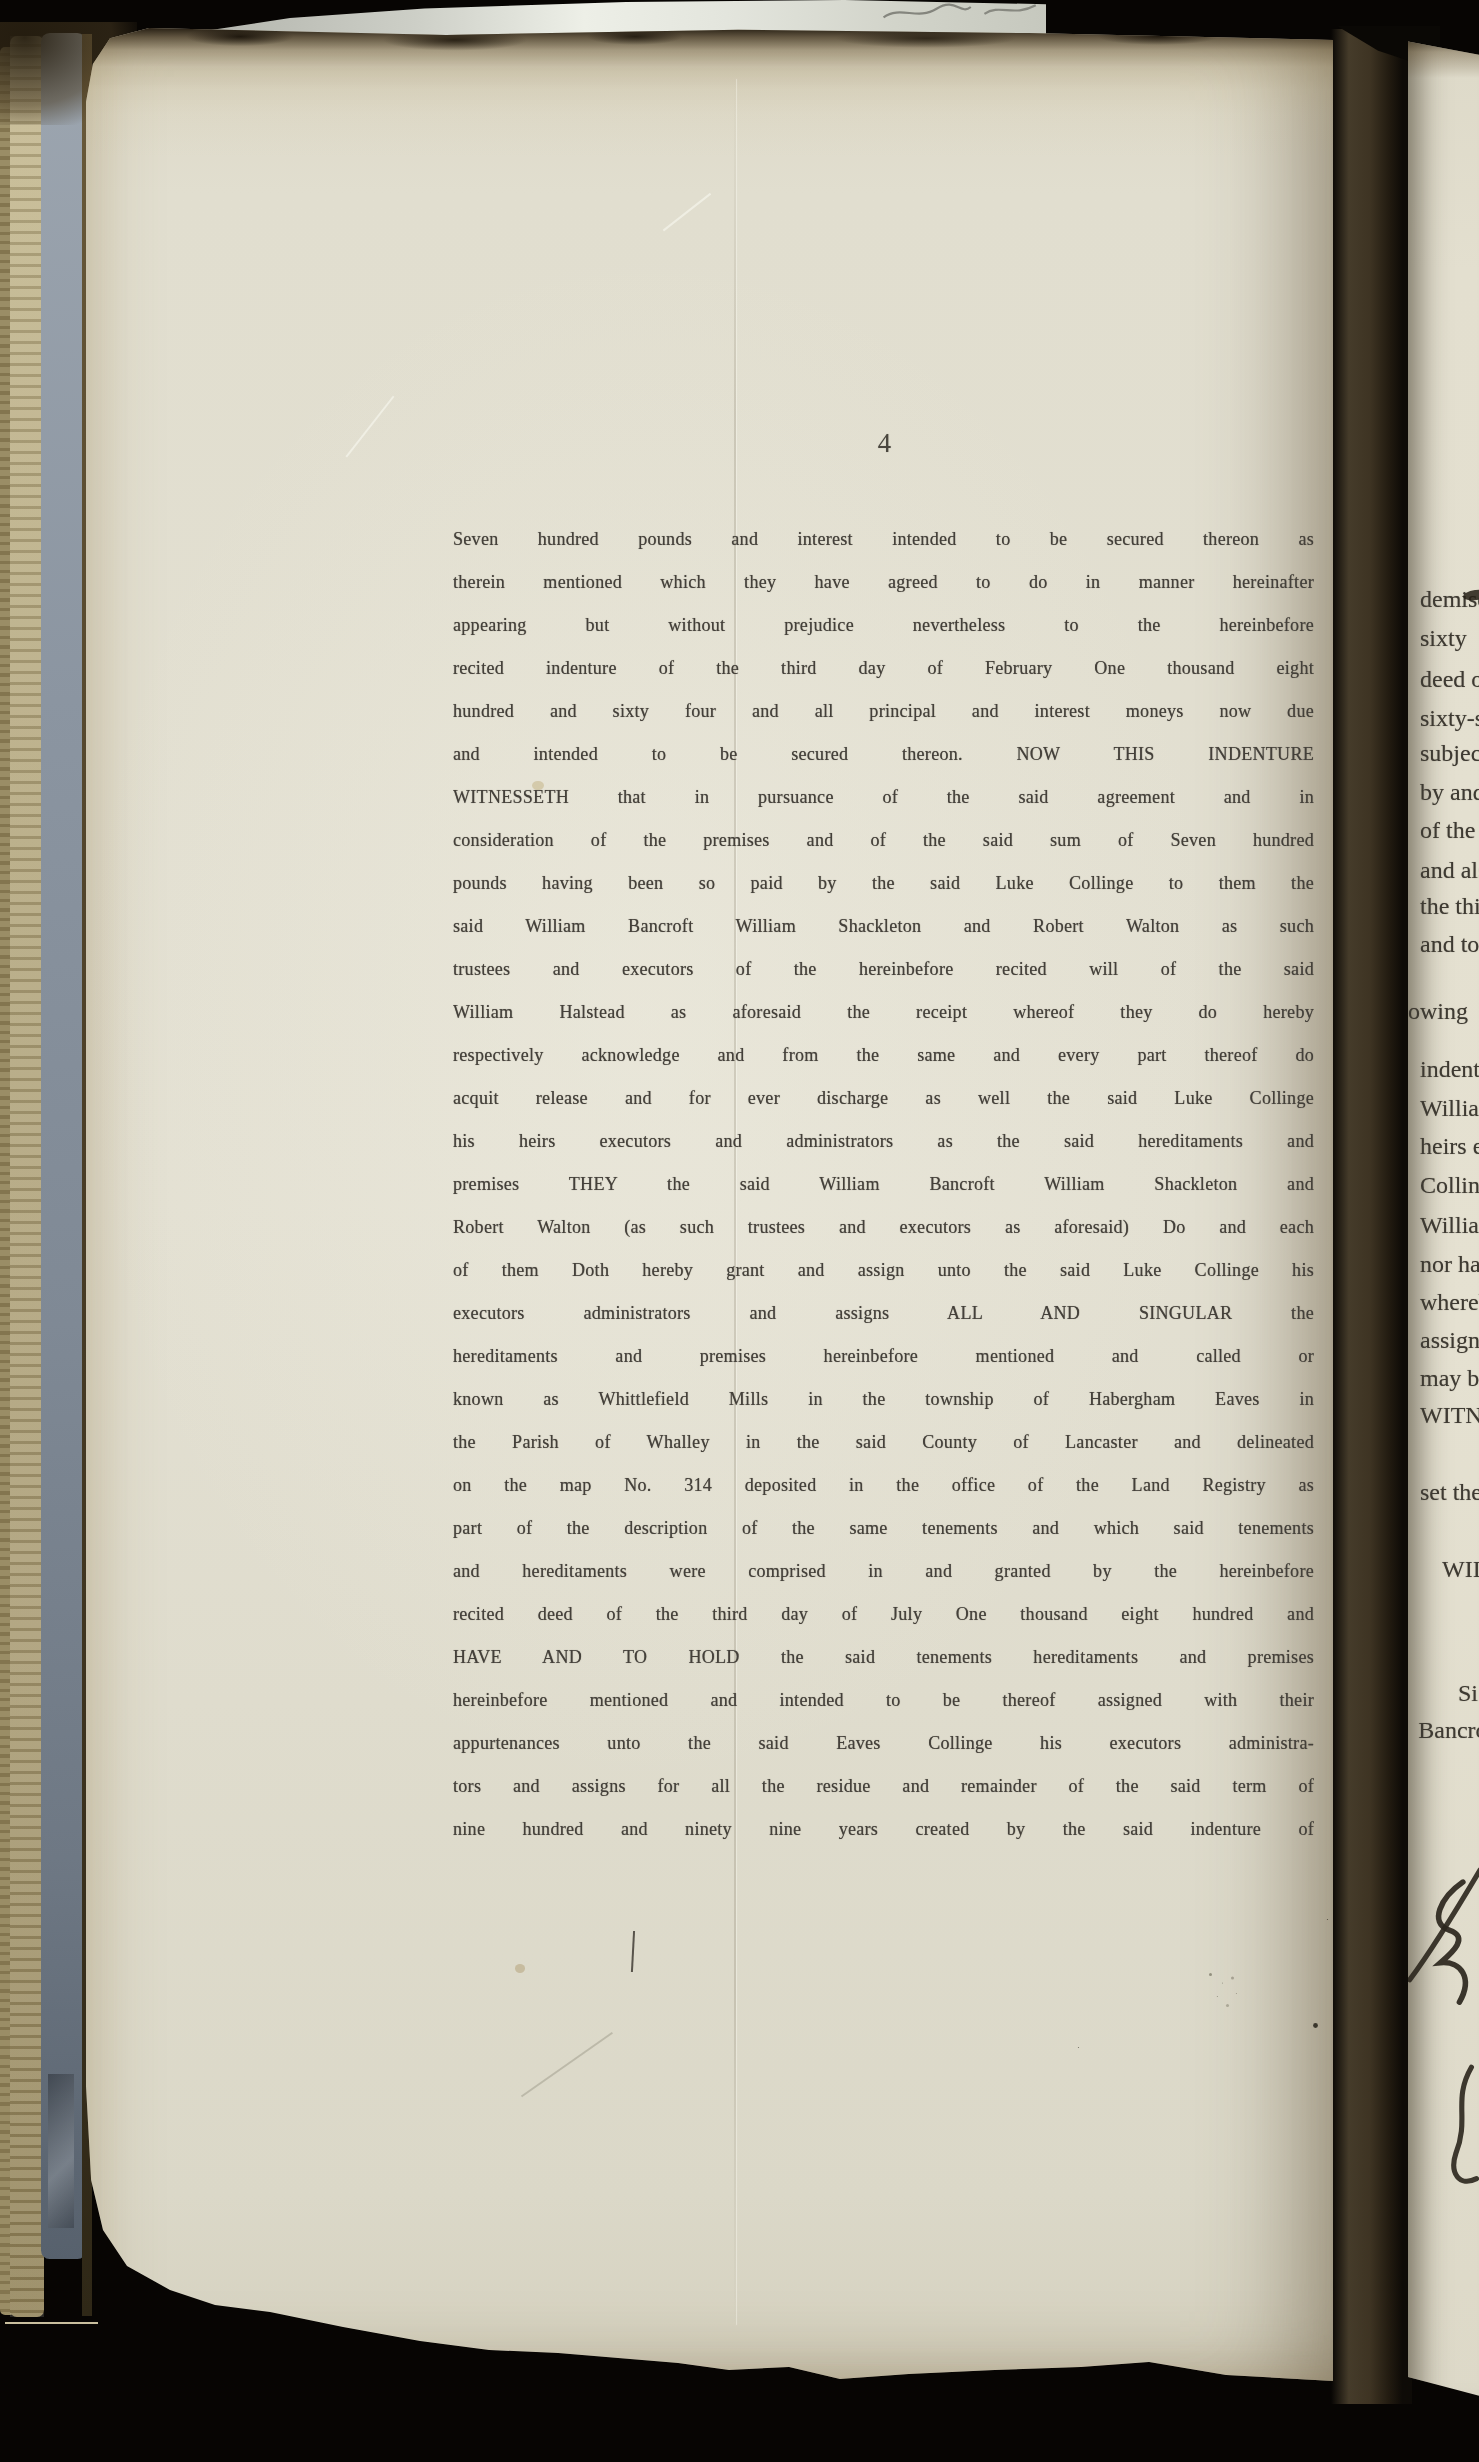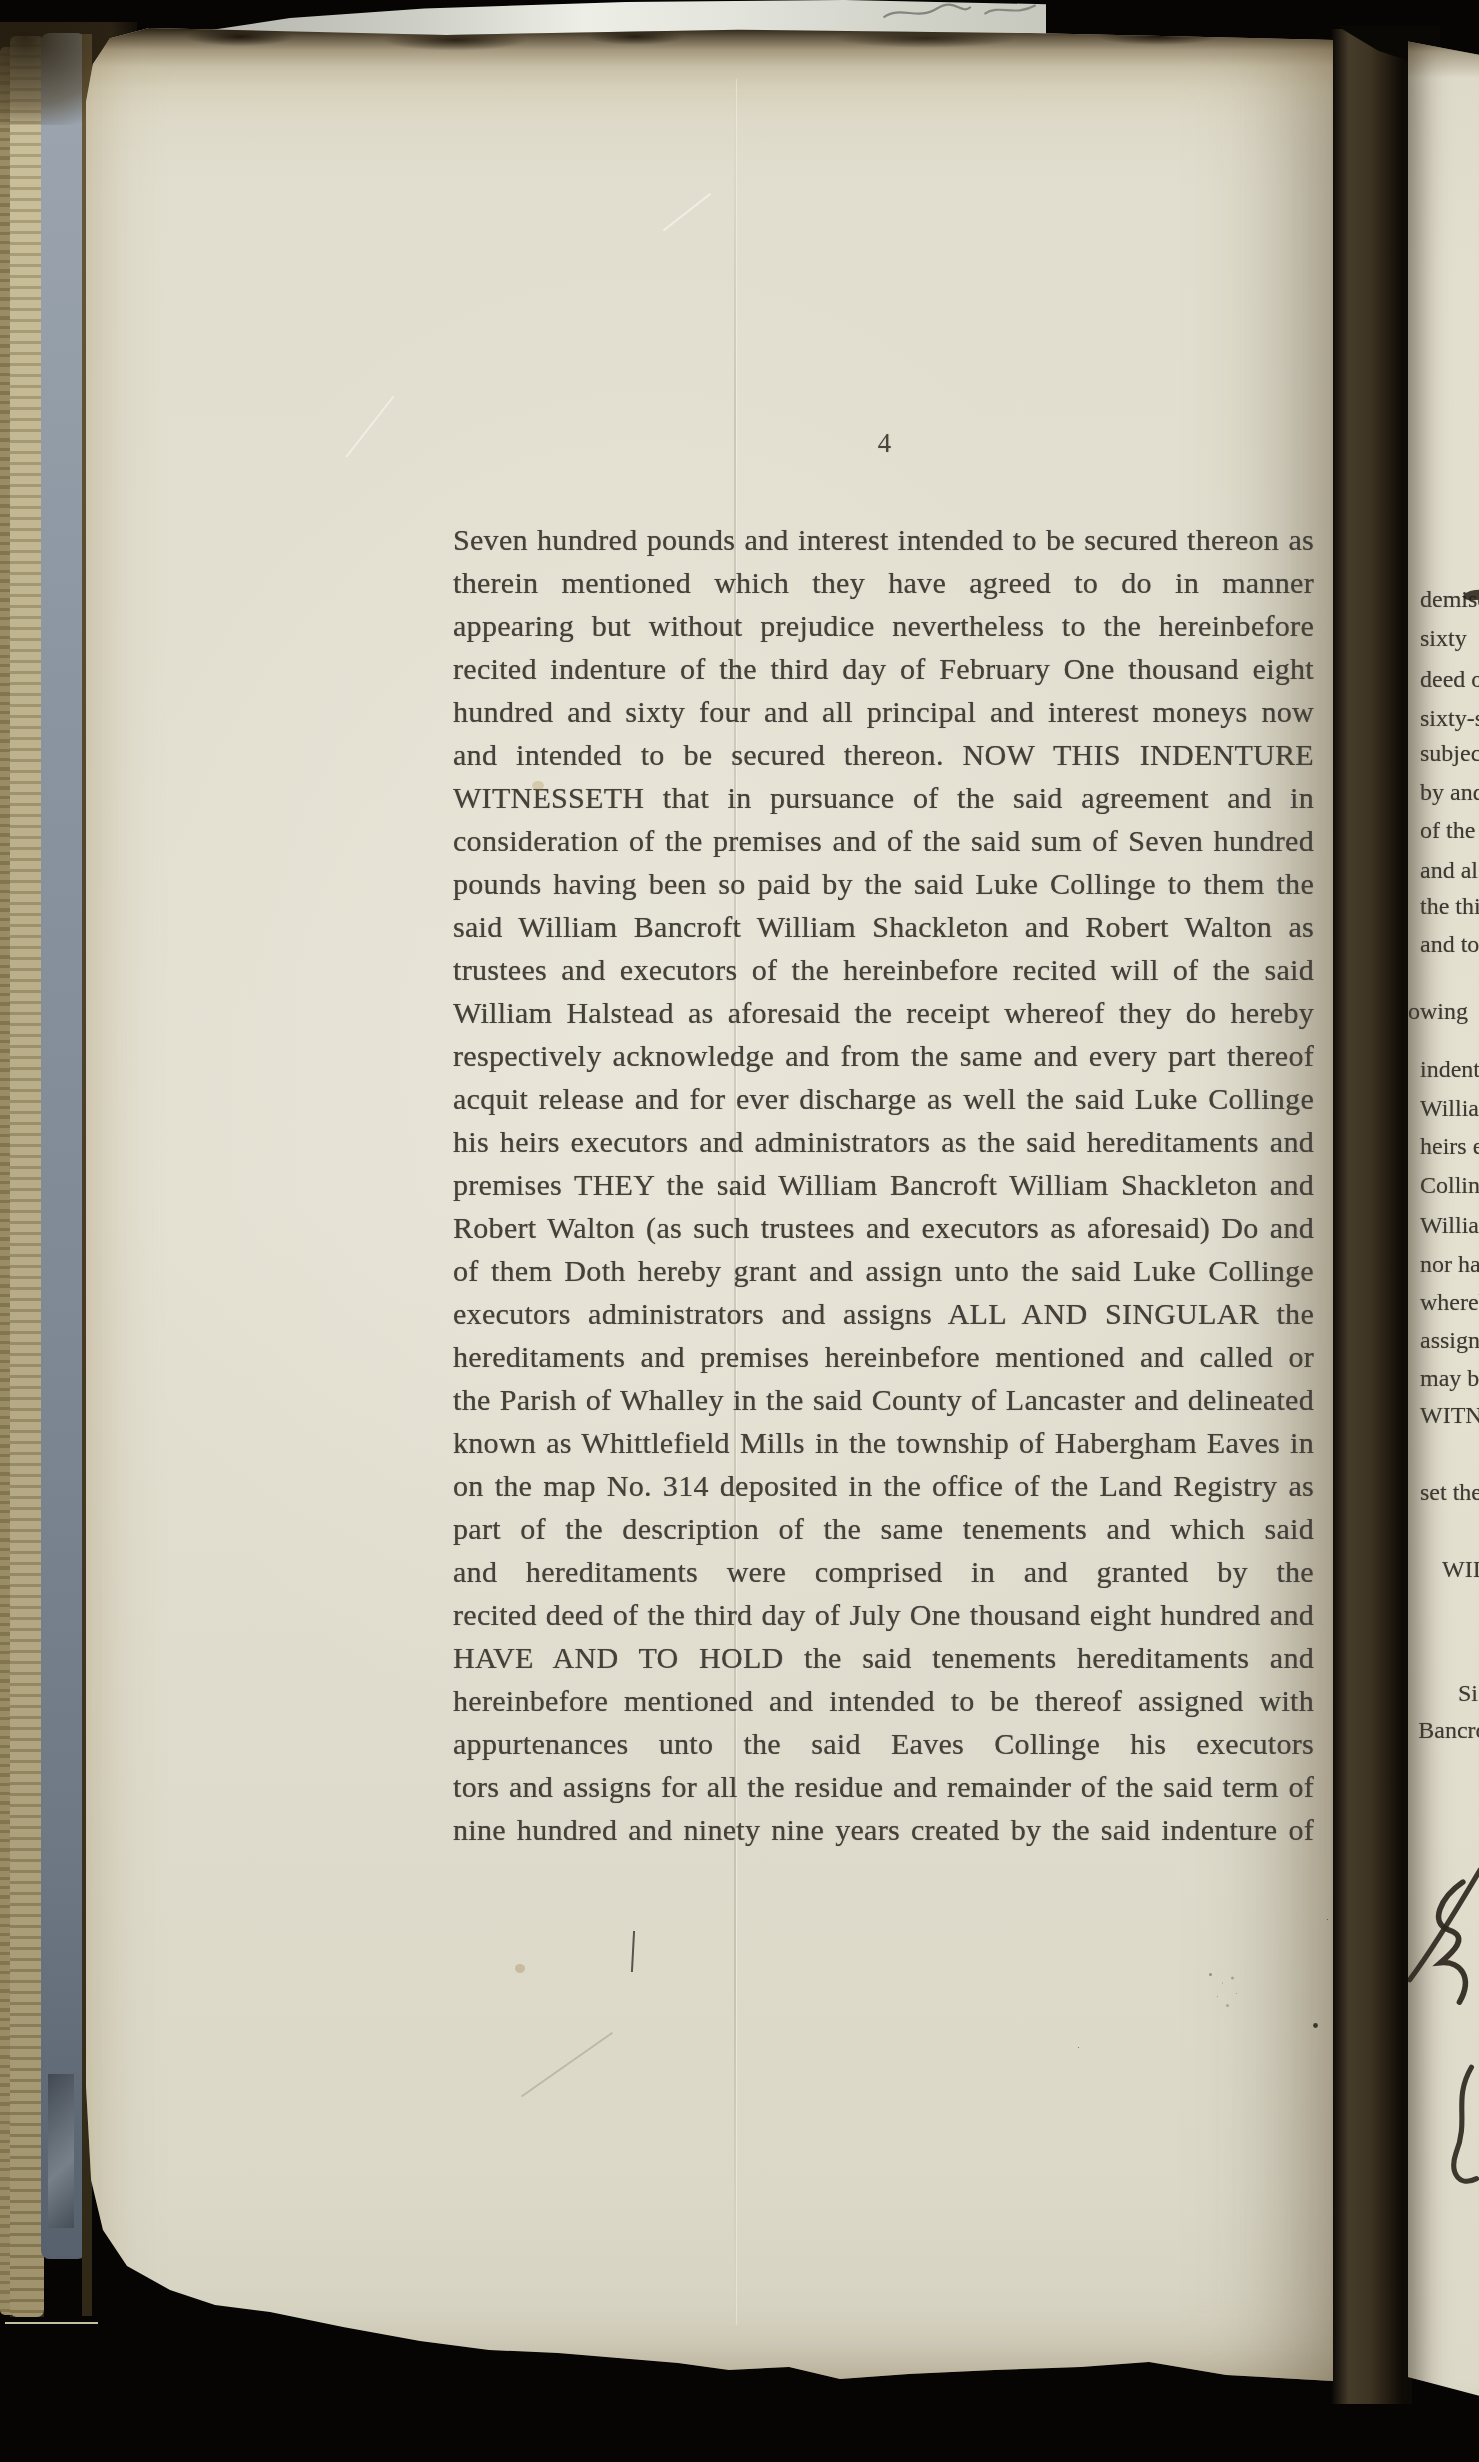--- a/index.html
+++ b/index.html
@@ -60,21 +60,21 @@
   .scratch{position:absolute;background:rgba(252,252,244,.55);}
   .s1{left:283px;top:360px;width:1.7px;height:77px;transform:rotate(38deg);}
   .s2{left:600px;top:154px;width:1.7px;height:60px;transform:rotate(52deg);}
   .s3{left:480px;top:1981px;width:1.7px;height:111px;transform:rotate(55deg);background:rgba(130,125,108,.35);}
 
   .pageno{position:absolute;left:773px;top:400px;width:51px;text-align:center;
     font-size:26.6px;color:#4a463e;text-shadow:0 0 0.9px rgba(70,66,58,.5);}
 
   .textblock{position:absolute;left:367px;top:490px;width:861px;}
   .tline{height:43px;line-height:43px;overflow:hidden;
-    font-size:30px;letter-spacing:0.3px;word-spacing:1.3px;color:#44403a;
+    font-size:18px;letter-spacing:0.3px;word-spacing:1.3px;color:#44403a;
     text-align:justify;text-align-last:justify;
     text-shadow:0 0 0.9px rgba(68,64,56,.55),0.4px 0.4px 0 rgba(68,64,56,.22);}
 
   .pen-stroke{position:absolute;left:546px;top:1903px;width:1.7px;height:41px;
     background:rgba(55,50,42,.8);transform:rotate(3deg);}
   .fox{position:absolute;border-radius:50%;}
   .f1{left:429px;top:1936px;width:10.3px;height:8.6px;background:rgba(150,120,60,.3);}
   .f2{left:446px;top:753px;width:12px;height:9.4px;background:rgba(165,135,60,.28);}
   .speckles{position:absolute;left:1123px;top:1945px;width:3.4px;height:3.4px;border-radius:50%;
     background:rgba(90,85,70,.55);
@@ -145,22 +145,22 @@
       <div class="tline">trustees and executors of the hereinbefore recited will of the said</div>
       <div class="tline">William Halstead as aforesaid the receipt whereof they do hereby</div>
       <div class="tline">respectively acknowledge and from the same and every part thereof do</div>
       <div class="tline">acquit release and for ever discharge as well the said Luke Collinge</div>
       <div class="tline">his heirs executors and administrators as the said hereditaments and</div>
       <div class="tline">premises THEY the said William Bancroft William Shackleton and</div>
       <div class="tline">Robert Walton (as such trustees and executors as aforesaid) Do and each</div>
       <div class="tline">of them Doth hereby grant and assign unto the said Luke Collinge his</div>
       <div class="tline">executors administrators and assigns ALL AND SINGULAR the</div>
       <div class="tline">hereditaments and premises hereinbefore mentioned and called or</div>
+      <div class="tline">known as Whittlefield Mills in the township of Habergham Eaves in</div>
       <div class="tline">the Parish of Whalley in the said County of Lancaster and delineated</div>
-      <div class="tline">known as Whittlefield Mills in the township of Habergham Eaves in</div>
       <div class="tline">on the map No. 314 deposited in the office of the Land Registry as</div>
       <div class="tline">part of the description of the same tenements and which said tenements</div>
       <div class="tline">and hereditaments were comprised in and granted by the hereinbefore</div>
       <div class="tline">recited deed of the third day of July One thousand eight hundred and</div>
       <div class="tline">HAVE AND TO HOLD the said tenements hereditaments and premises</div>
       <div class="tline">hereinbefore mentioned and intended to be thereof assigned with their</div>
       <div class="tline">appurtenances unto the said Eaves Collinge his executors administra-</div>
       <div class="tline">tors and assigns for all the residue and remainder of the said term of</div>
       <div class="tline">nine hundred and ninety nine years created by the said indenture of</div>
     </div>

